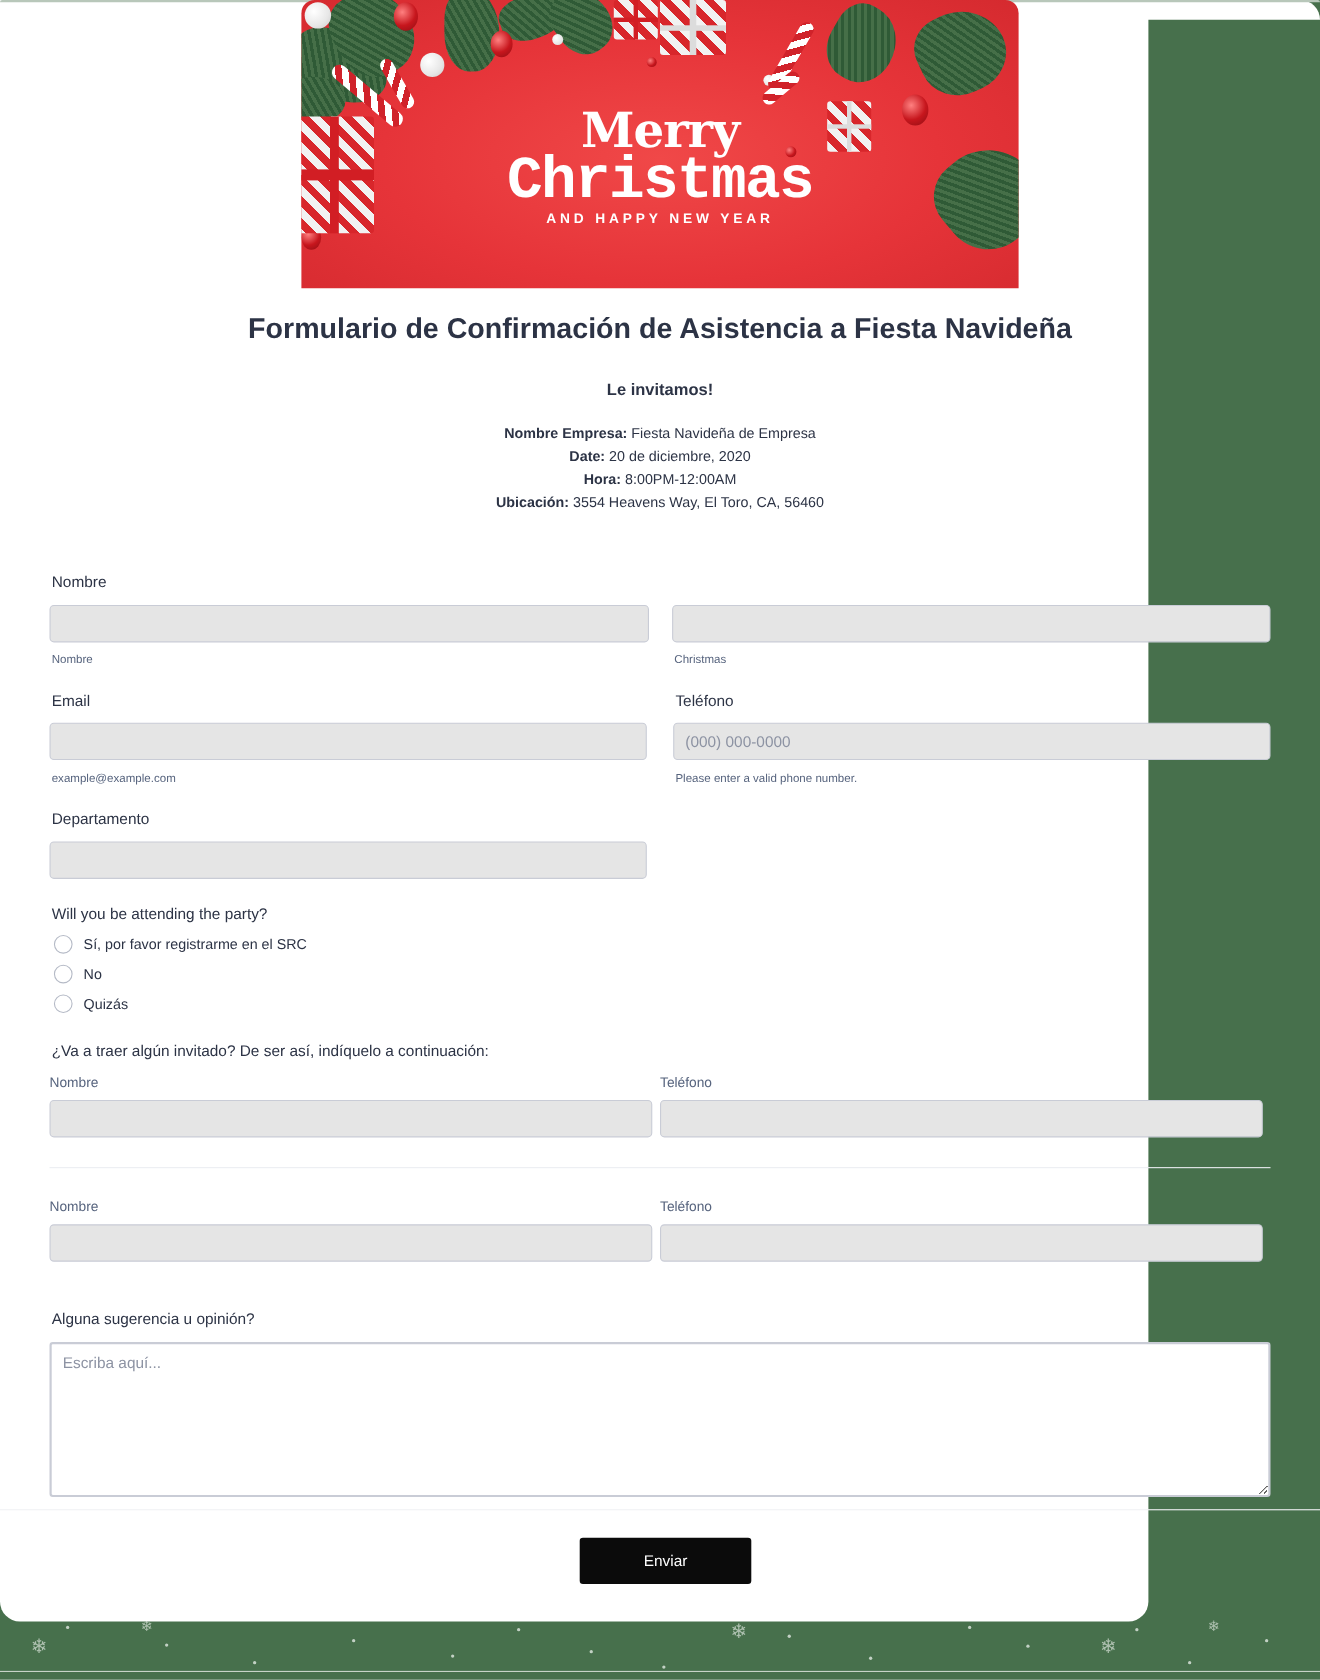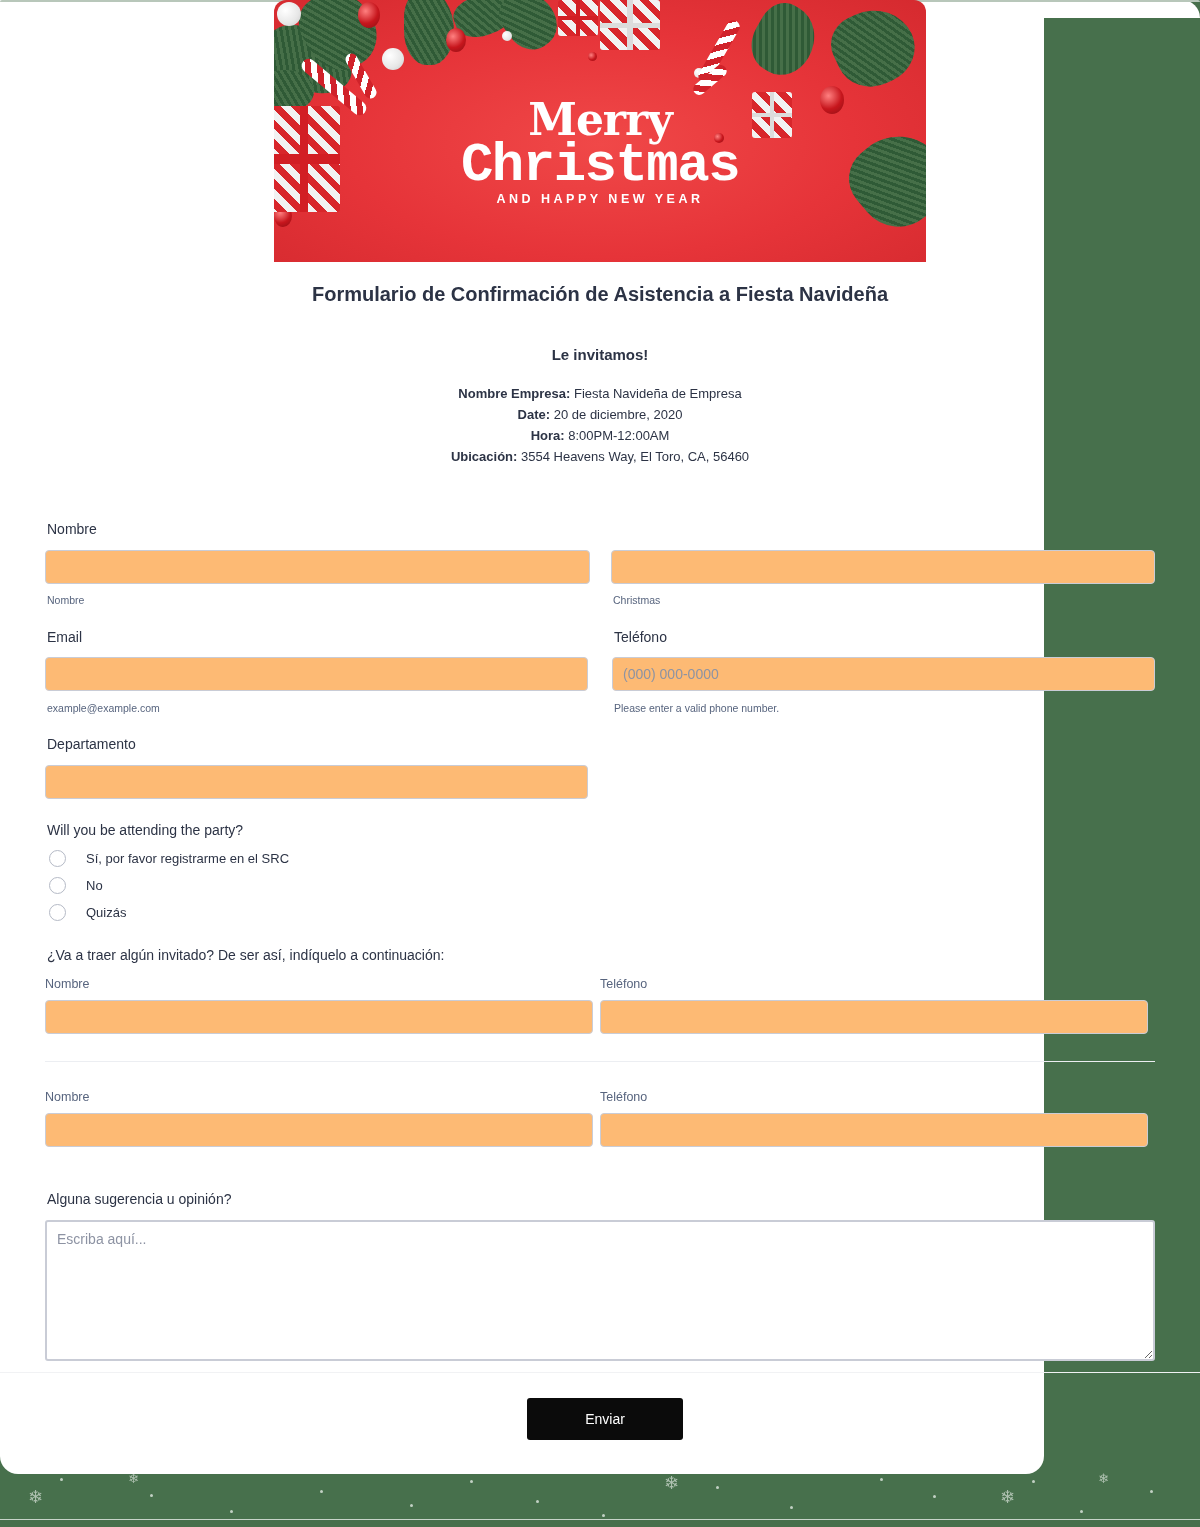--- a/index.html
+++ b/index.html
@@ -38,35 +38,35 @@
     .gift { position: absolute; background: repeating-linear-gradient(45deg, #f2f2f2 0 7px, #d8262b 7px 14px); border-radius: 3px; }
     .gift .ribbon-v { position:absolute; left:45%; top:0; width:10%; height:100%; background:#d21e24; }
     .gift .ribbon-h { position:absolute; top:45%; left:0; height:10%; width:100%; background:#d21e24; }
     .gift.silver .ribbon-v, .gift.silver .ribbon-h { background:#dcdcdc; }
     .cane { position: absolute; border-radius: 20px; background: repeating-linear-gradient(45deg, #ffffff 0 6px, #d0222a 6px 12px); }
     .banner-text { position: absolute; left: 0; top: 98px; width: 652px; text-align: center; color: #ffffff; }
     .banner-merry { font-family: "DejaVu Serif", "Liberation Serif", serif; font-weight: bold; font-size: 44px; line-height: 44px; letter-spacing: -1px; }
     .banner-christmas { font-family: Liberation Mono, monospace; font-weight: bold; font-size: 54px; line-height: 48px; letter-spacing: -1.5px; }
     .banner-sub { font-size: 12.5px; letter-spacing: 3.5px; margin-top: 2px; font-weight: bold; }
 
-    .title { position: absolute; left: 0; top: 283px; width: 1200px; text-align: center; font-size: 20px; font-weight: bold; color: #2c3345; }
+    .title { position: absolute; left: 0; top: 283px; width: 1200px; text-align: center; font-size: 26px; font-weight: bold; color: #2c3345; }
     .subtitle { position: absolute; left: 0; top: 346px; width: 1200px; text-align: center; font-size: 15px; font-weight: bold; color: #2c3345; }
     .details { position: absolute; left: 0; top: 383px; width: 1200px; text-align: center; font-size: 13px; color: #2c3345; line-height: 21px; }
     .details b { font-weight: bold; }
 
     .label { position: absolute; font-size: 14px; color: #2c3345; }
     .sublabel { position: absolute; font-size: 10.5px; color: #57647e; }
     .sublabel-md { position: absolute; font-size: 12.5px; color: #57647e; }
     .input {
-      position: absolute; height: 34px; border: 1px solid #c9ccd6; border-radius: 4px; background: #fdba74;
+      position: absolute; height: 34px; border: 1px solid #c9ccd6; border-radius: 4px; background: #e5e5e5;
       font-size: 14px; color: #2c3345; padding: 16px 10px;
       font-family: "Liberation Sans", "DejaVu Sans", sans-serif;
     }
     .input::placeholder { color: #8d93a3; }
-    .radio-row { position: absolute; left: 49px; display: flex; align-items: center; gap: 20px; font-size: 13px; color: #2c3345; }
+    .radio-row { position: absolute; left: 49px; display: flex; align-items: center; gap: 10px; font-size: 13px; color: #2c3345; }
     .radio { width: 17px; height: 17px; border-radius: 50%; border: 1.5px solid #b5bac6; background: #fff; display:inline-block; }
     .divider { position: absolute; left: 45px; width: 1110px; height: 1px; background: #eceef2; }
     .textarea {
       position: absolute; left: 45px; top: 1220px; width: 1110px; height: 141px;
       border: 2px solid #c9ccd6; border-radius: 3px; background: #fff; padding: 9px 10px;
       font-size: 14px; color: #2c3345; resize: both;
       font-family: "Liberation Sans", "DejaVu Sans", sans-serif;
     }
     .textarea::placeholder { color: #8d93a3; }
     .section-line { position: absolute; left: 0; top: 1372px; width: 1200px; height: 1px; background: #f1f2f4; }

